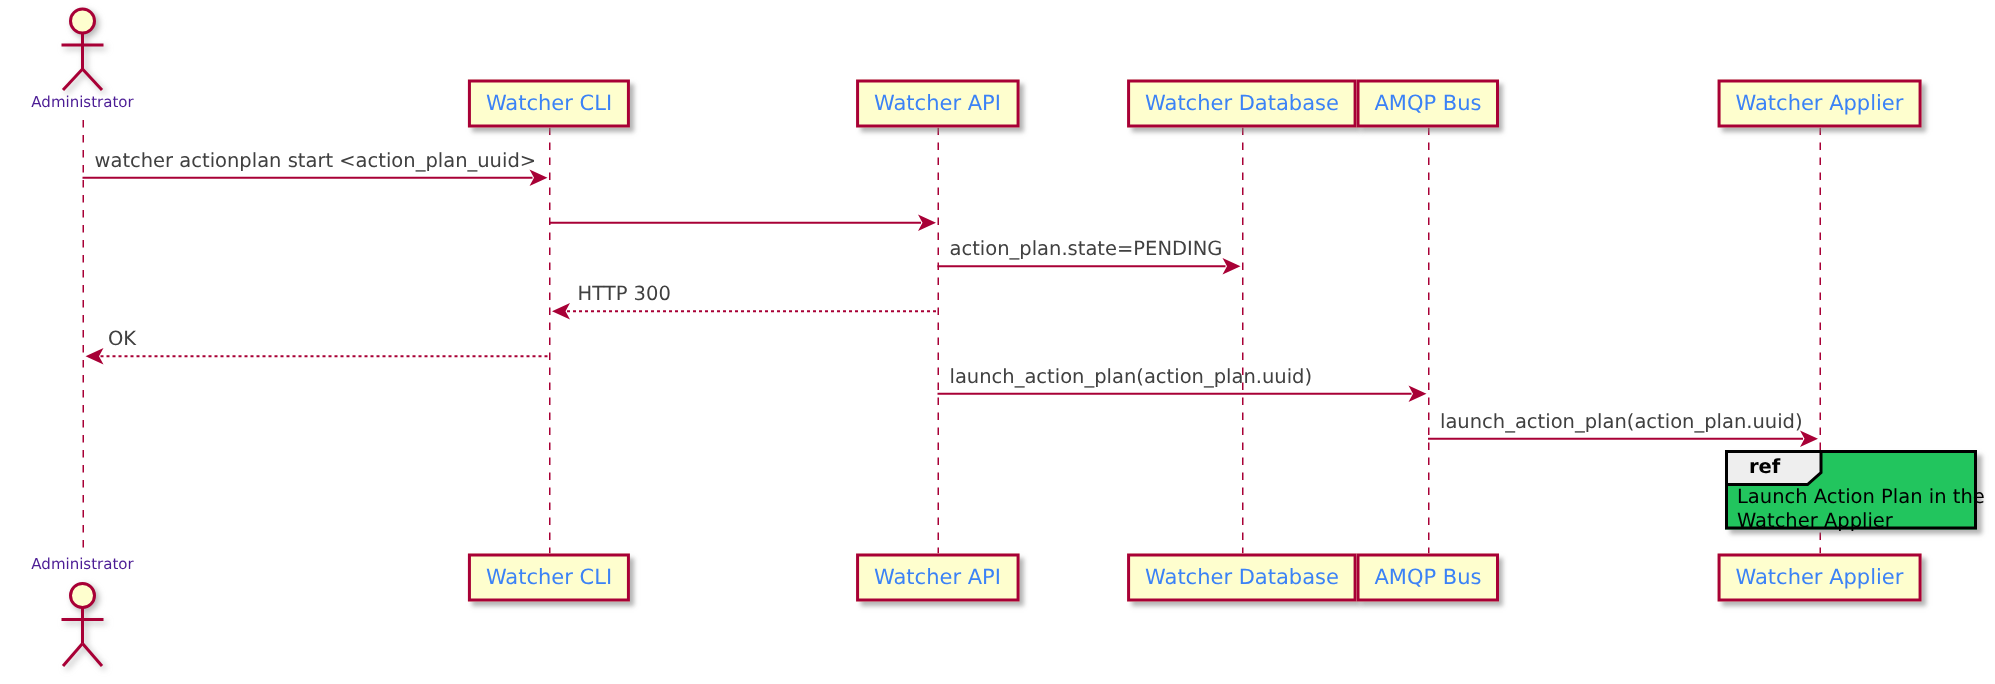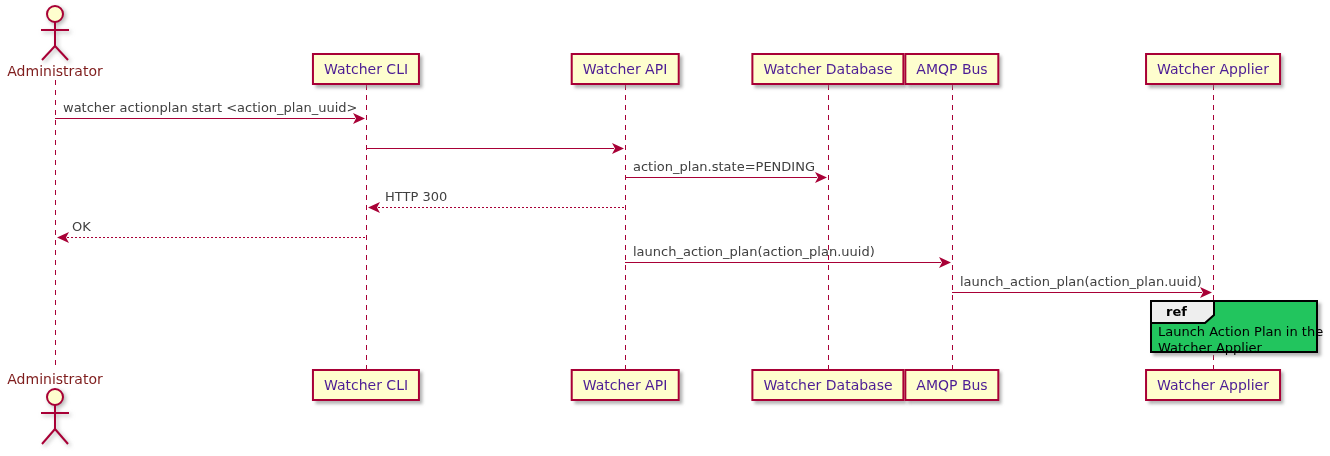--- a/index.html
+++ b/index.html
@@ -16,33 +16,33 @@
     position: absolute;
     left: 0; top: 0;
     width: 1330px; height: 456px;
     z-index: 1;
   }
   .participant-box {
     position: absolute;
     transform: translateX(-50%);
     background: #FEFECE;
     border: 2px solid #A80036;
-    color: #4c1d95;
+    color: #3b82f6;
     font-size: 14px;
     line-height: 18px;
     padding: 5px 10px;
     white-space: nowrap;
     box-shadow: 3px 3px 3px rgba(130,130,130,0.6);
     z-index: 2;
   }
   .actor-label {
     position: absolute;
     transform: translateX(-50%);
-    color: #7f1d1d;
-    font-size: 14px;
+    color: #4c1d95;
+    font-size: 10px;
     white-space: nowrap;
     z-index: 2;
   }
   .msg-label {
     position: absolute;
     color: #404040;
     font-size: 13px;
     white-space: nowrap;
     z-index: 2;
   }

